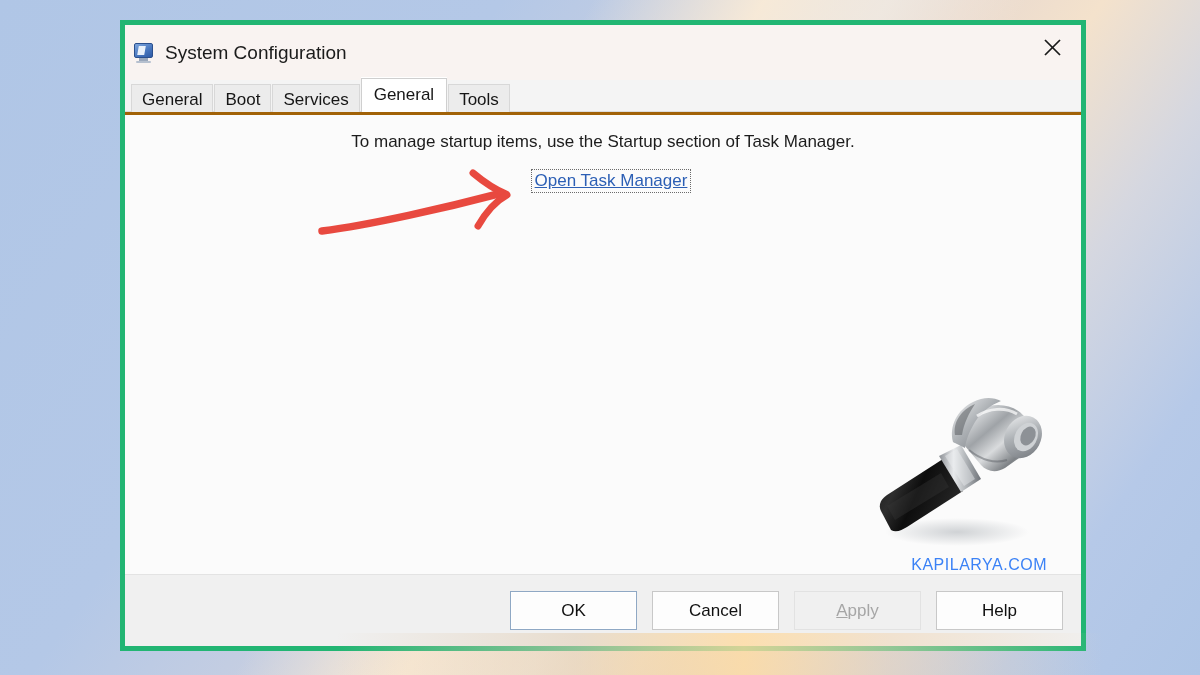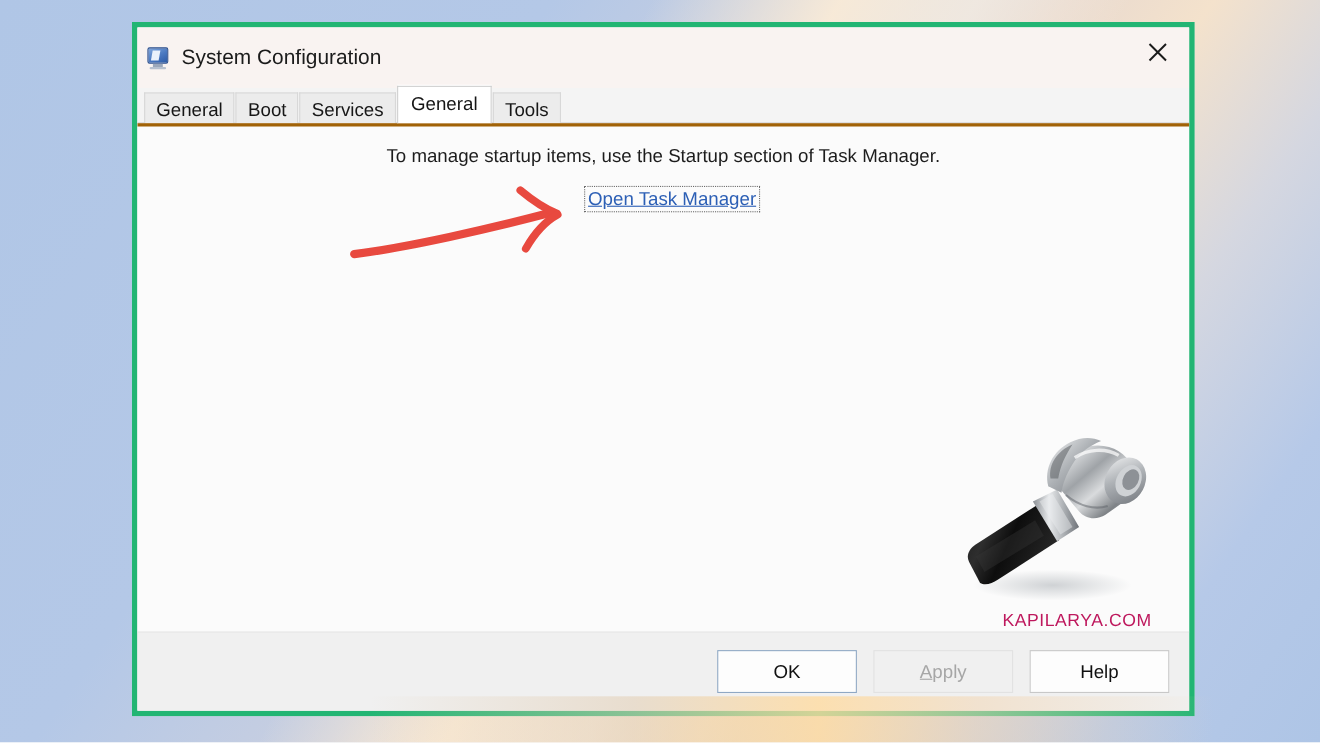--- a/index.html
+++ b/index.html
@@ -174,21 +174,21 @@
     position: absolute;
     right: 30px; bottom: 22px;
     width: 186px; height: 172px;
   }
   .hammer-wrap svg { display:block; }
   .watermark {
     position: absolute;
     right: 34px; bottom: 0px;
     font-size: 16px;
     letter-spacing: .5px;
-    color: #be185d;
+    color: #3b82f6;
     font-family: "Liberation Sans", sans-serif;
   }
 
   
   .footer {
     flex: 0 0 auto;
     height: 72px;
     background: #f0f0f0;
     border-top: 1px solid #e3e3e3;
     display: flex;
@@ -324,20 +324,21 @@
             <path d="M112,36 C124,28 140,27 152,34" stroke="#ffffff" stroke-width="3" fill="none" opacity="0.7"></path>
             <path d="M104,70 C116,80 130,84 142,80" stroke="#5e6267" stroke-width="2" fill="none" opacity="0.5"></path>
           </svg>
         </div>
 
         <div class="watermark">KAPILARYA.COM</div>
       </div>
 
       <div class="footer">
         <div class="btn default">OK</div>
+        <div class="btn">Cancel</div>
         <div class="btn disabled">
           <span class="accel">A</span>
             <span>pply</span>
         </div>
         <div class="btn">Help</div>
       </div>
 
     </div>
   </div>
 

